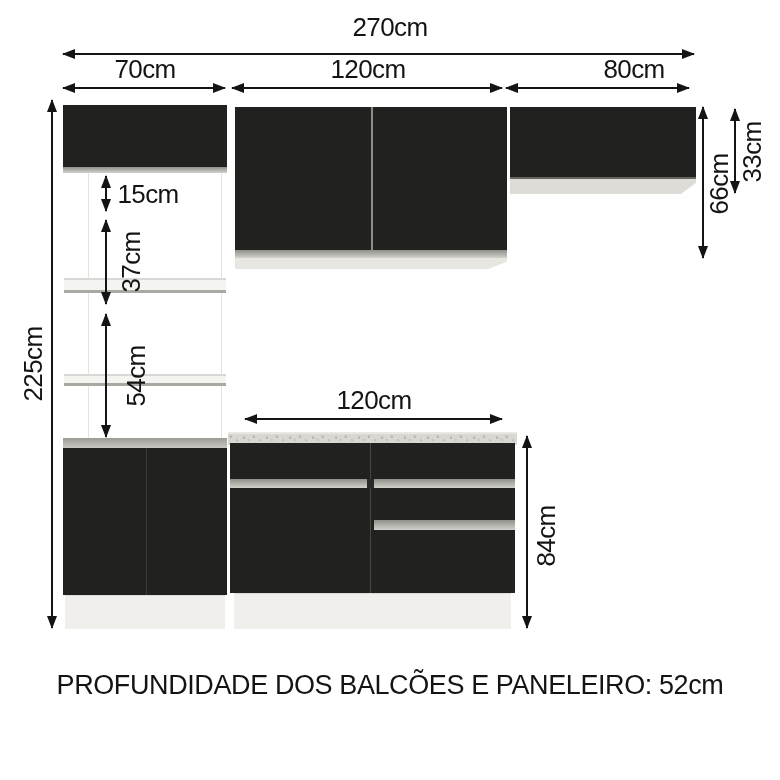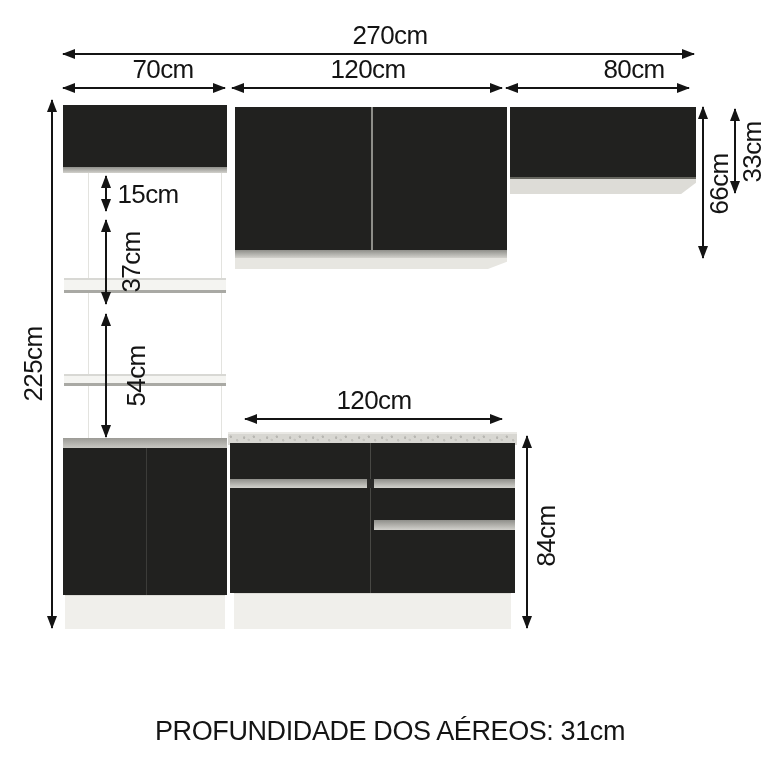--- a/index.html
+++ b/index.html
@@ -103,28 +103,28 @@
   <div class="ah" style="left:245px;top:418px;width:257px;"></div>
 
   <div class="av" style="left:51px;top:100px;height:528px;"></div>
   <div class="av" style="left:105px;top:176px;height:35px;"></div>
   <div class="av" style="left:105px;top:220px;height:84px;"></div>
   <div class="av" style="left:105px;top:314px;height:123px;"></div>
   <div class="av" style="left:526px;top:436px;height:192px;"></div>
   <div class="av" style="left:702px;top:107px;height:151px;"></div>
   <div class="av" style="left:734px;top:109px;height:84px;"></div>
 
-  <span class="dim" style="left:390px;top:35px;">270cm</span>
-  <span class="dim" style="left:163px;top:69px;">70cm</span>
+  <span class="dim" style="left:390px;top:27px;">270cm</span>
+  <span class="dim" style="left:145px;top:69px;">70cm</span>
   <span class="dim" style="left:368px;top:69px;">120cm</span>
   <span class="dim" style="left:634px;top:69px;">80cm</span>
   <span class="dim" style="left:374px;top:400px;">120cm</span>
   <span class="dim rot" style="left:33px;top:364px;">225cm</span>
   <span class="dim" style="left:148px;top:194px;">15cm</span>
   <span class="dim rot" style="left:131px;top:262px;">37cm</span>
   <span class="dim rot" style="left:136px;top:376px;">54cm</span>
   <span class="dim rot" style="left:546px;top:536px;">84cm</span>
   <span class="dim rot" style="left:719px;top:184px;">66cm</span>
   <span class="dim rot" style="left:752px;top:152px;">33cm</span>
 
-  <div class="footer-line" style="top:717px;">PROFUNDIDADE DOS AÉREOS: 31cm</div>
+  <div class="footer-line" style="top:671px;">PROFUNDIDADE DOS BALCÕES E PANELEIRO: 52cm</div>
 
 </div>
 
 </body></html>

